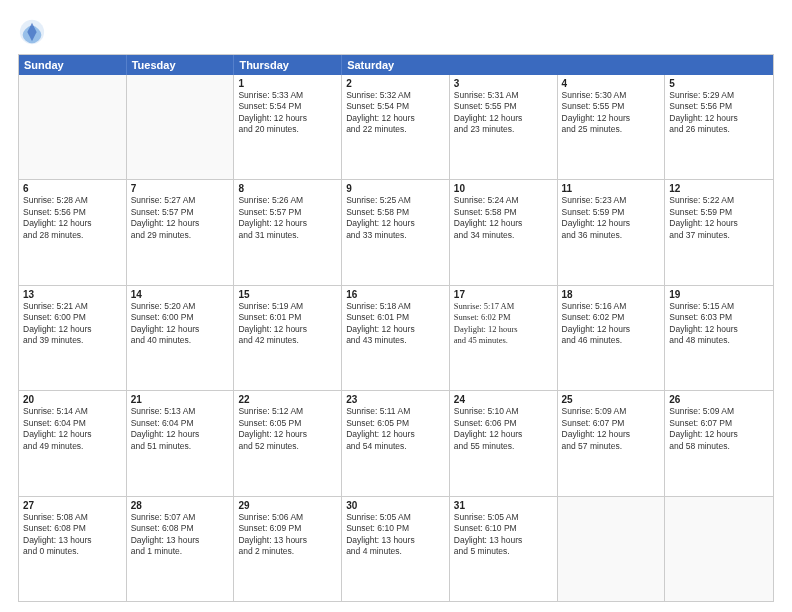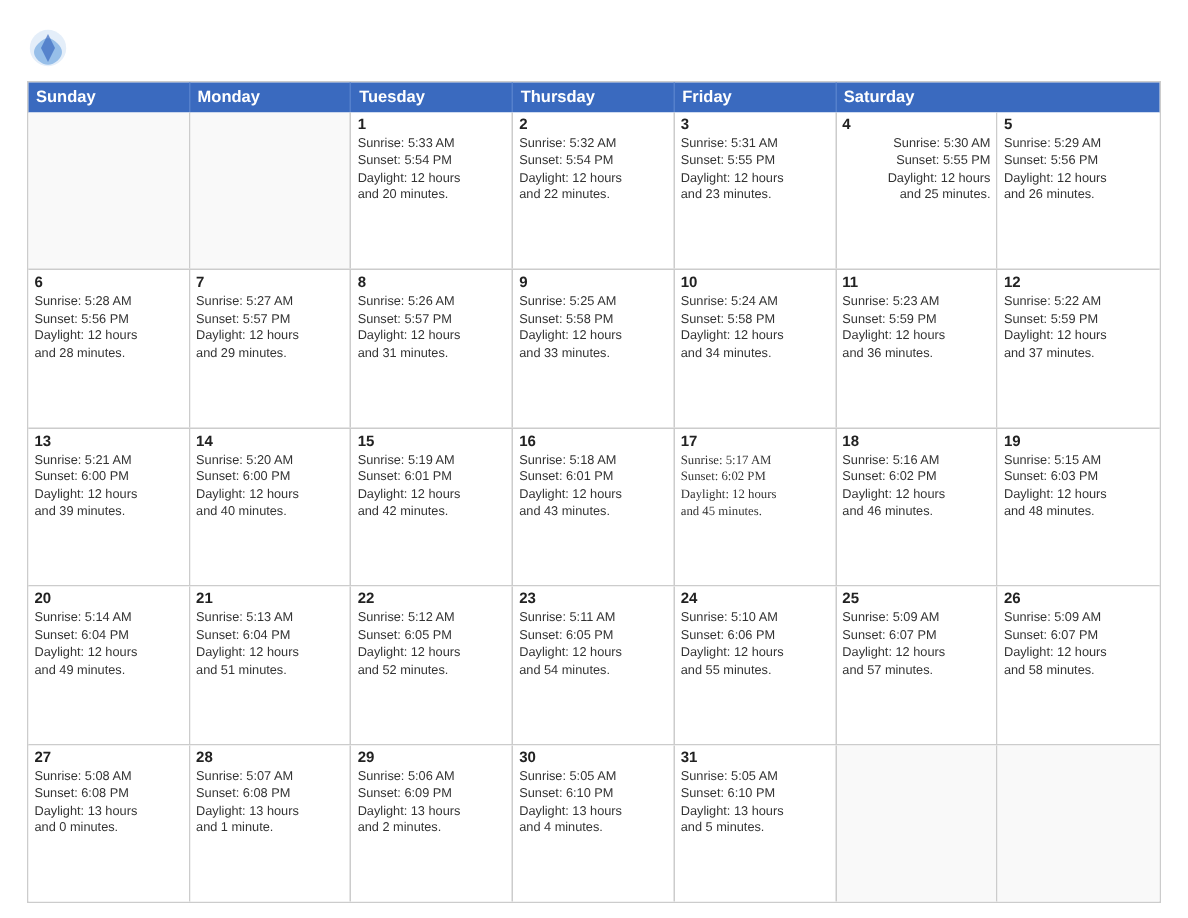--- a/index.html
+++ b/index.html
@@ -129,24 +129,22 @@
     </div>
     <div class="title-block">
       <h1></h1>
       <h2></h2>
     </div>
   </div>
 
   <div class="calendar">
     <div class="cal-header" id="cal-header">
         <div class="cal-header-cell">Sunday</div>
-        <div class="cal-header-cell">Monday</div>
         <div class="cal-header-cell">Tuesday</div>
         <div class="cal-header-cell">Thursday</div>
-        <div class="cal-header-cell">Friday</div>
         <div class="cal-header-cell">Saturday</div>
       </div>
     <div class="cal-body" id="cal-body">
         <div class="cal-row">
           <div class="cal-cell empty"></div>
           <div class="cal-cell empty"></div>
           <div class="cal-cell">
             <div class="day-num">1</div>
             <div class="day-info" style="white-space: pre-line;">Sunrise: 5:33 AM
 Sunset: 5:54 PM
@@ -162,21 +160,21 @@
           </div>
           <div class="cal-cell">
             <div class="day-num">3</div>
             <div class="day-info" style="white-space: pre-line;">Sunrise: 5:31 AM
 Sunset: 5:55 PM
 Daylight: 12 hours
 and 23 minutes.</div>
           </div>
           <div class="cal-cell">
             <div class="day-num">4</div>
-            <div class="day-info" style="white-space: pre-line; text-align: right;">Sunrise: 5:30 AM
+            <div class="day-info" style="white-space: pre-line;">Sunrise: 5:30 AM
 Sunset: 5:55 PM
 Daylight: 12 hours
 and 25 minutes.</div>
           </div>
           <div class="cal-cell">
             <div class="day-num">5</div>
             <div class="day-info" style="white-space: pre-line;">Sunrise: 5:29 AM
 Sunset: 5:56 PM
 Daylight: 12 hours
 and 26 minutes.</div>

